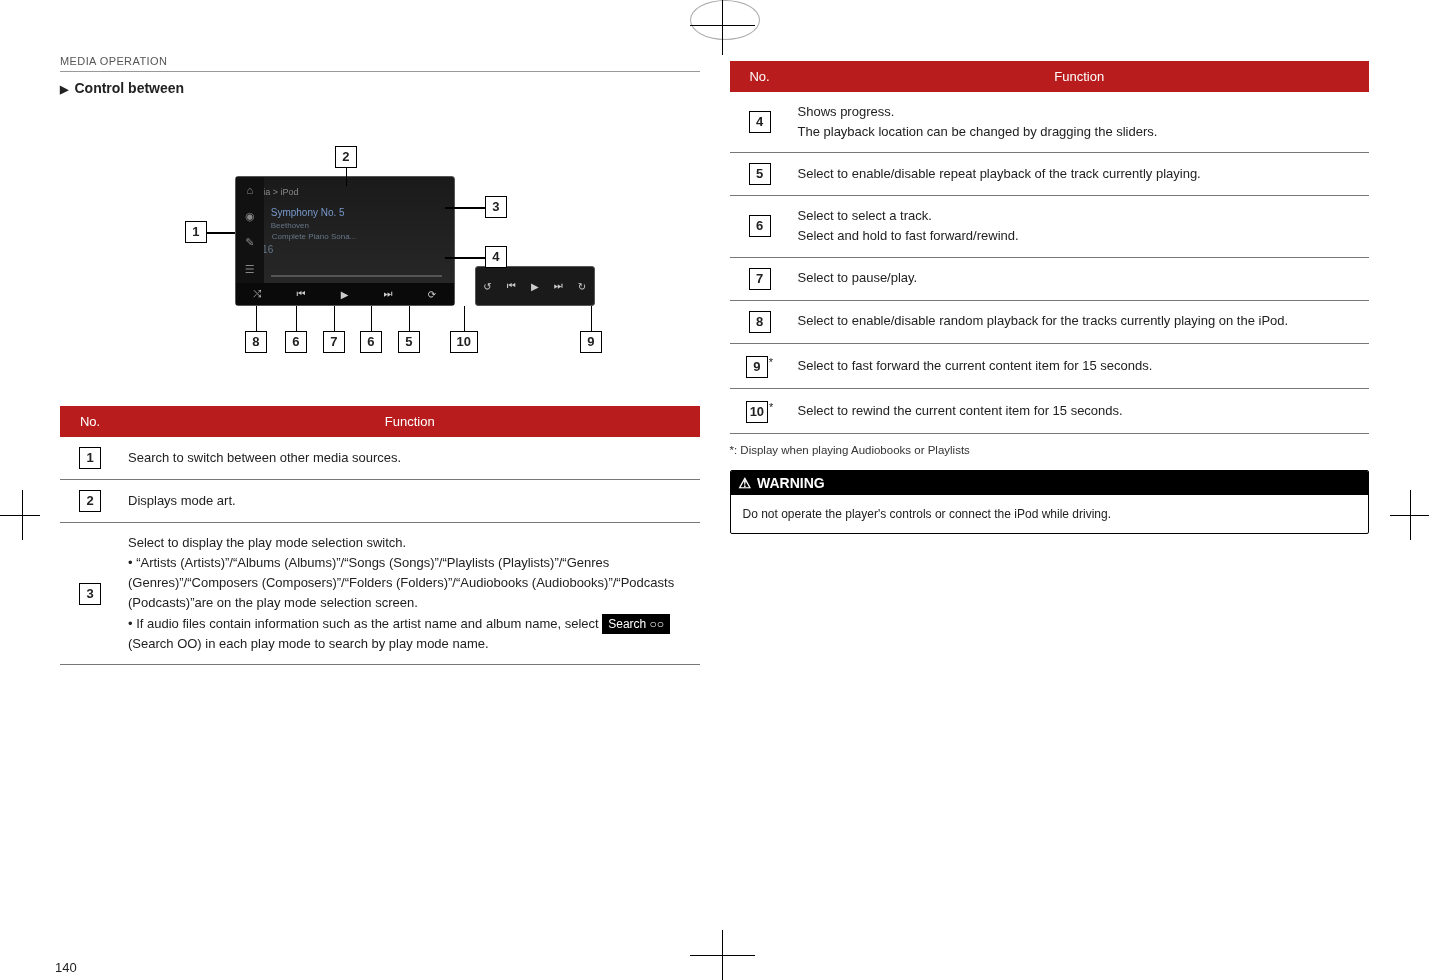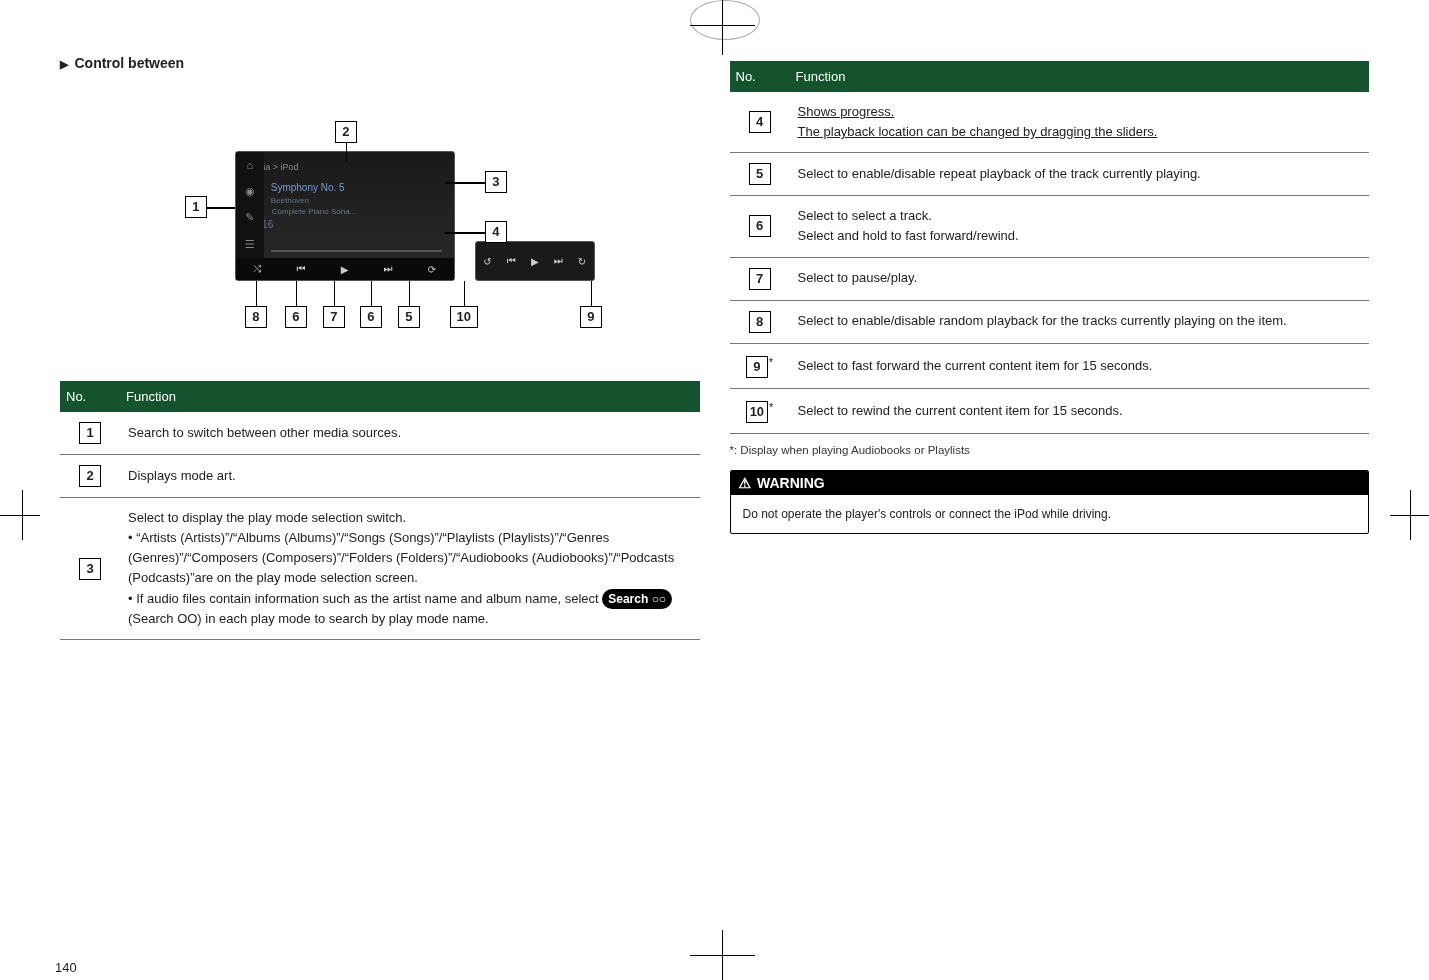--- a/index.html
+++ b/index.html
@@ -77,26 +77,26 @@
   .leader {
     position: absolute;
     background: #000;
   }
   table.funcs {
     width: 100%;
     border-collapse: collapse;
     margin-top: 6px;
   }
   table.funcs th {
-    background: #14532d;
+    background: #b91c1c;
     color: #fff;
     font-weight: normal;
     padding: 8px 6px;
     font-size: 13px;
-    text-align: left;
+    text-align: center;
   }
   table.funcs td {
     border-bottom: 1px solid #777;
     padding: 10px 8px;
     vertical-align: middle;
     font-size: 13px;
     line-height: 1.55;
   }
   table.funcs td.num {
     width: 60px;
@@ -111,24 +111,23 @@
     line-height: 20px;
     text-align: center;
     font-weight: bold;
     padding: 0 3px;
   }
   .sup { vertical-align: super; font-size: 11px; margin-left: 1px; }
   .pill {
     display: inline-block;
     background: #000;
     color: #fff;
-    border-radius: 10px;
+    border-radius: 0;
     padding: 1px 6px;
     font-size: 12px;
-    font-weight: bold;
   }
   .footnote { font-size: 11.5px; margin-top: 10px; color: #333; }
   .warning-box {
     border: 1px solid #000;
     border-radius: 2px;
     margin-top: 14px;
     padding: 0;
     overflow: hidden;
   }
   .warning-header {
@@ -180,20 +179,21 @@
 <div class="crosshair-v" style="left:722px;top:930px;height:50px;"></div>
 <div class="crosshair-h" style="left:690px;top:955px;width:65px;"></div>
 <div class="crosshair-h" style="left:0;top:515px;width:40px;"></div>
 <div class="crosshair-v" style="left:22px;top:490px;height:50px;"></div>
 <div class="crosshair-h" style="left:1390px;top:515px;width:39px;"></div>
 <div class="crosshair-v" style="left:1410px;top:490px;height:50px;"></div>
 
 <div class="page">
 
   <div class="col">
+    <div class="section-label">MEDIA OPERATION</div>
 
     <div class="subheading">
       <span class="tri">▶</span><span>Control between</span>
     </div>
 
     <div class="diagram">
       <div class="screenshot">
 
         <div style="position:absolute;left:10px;top:10px;color:#888;font-size:9px;">Media &gt; iPod</div>
         <div style="position:absolute;left:35px;top:30px;color:#79c;font-size:10px;">Symphony No. 5</div>
@@ -294,39 +294,39 @@
     <table class="funcs">
       <thead>
         <tr>
           <th>No.</th>
           <th>Function</th>
         </tr>
       </thead>
       <tbody>
         <tr>
           <td class="num"><span class="boxed">4</span></td>
-          <td style="white-space:pre-line;text-decoration:underline;">Shows progress.
+          <td style="white-space:pre-line;">Shows progress.
 The playback location can be changed by dragging the sliders.</td>
         </tr>
         <tr>
           <td class="num"><span class="boxed">5</span></td>
           <td>Select to enable/disable repeat playback of the track currently playing.</td>
         </tr>
         <tr>
           <td class="num"><span class="boxed">6</span></td>
           <td style="white-space:pre-line;">Select to select a track.
 Select and hold to fast forward/rewind.</td>
         </tr>
         <tr>
           <td class="num"><span class="boxed">7</span></td>
           <td>Select to pause/play.</td>
         </tr>
         <tr>
           <td class="num"><span class="boxed">8</span></td>
-          <td>Select to enable/disable random playback for the tracks currently playing on the item.</td>
+          <td>Select to enable/disable random playback for the tracks currently playing on the iPod.</td>
         </tr>
         <tr>
           <td class="num"><span class="boxed">9</span><span class="sup">*</span></td>
           <td>Select to fast forward the current content item for 15 seconds.</td>
         </tr>
         <tr>
           <td class="num"><span class="boxed">10</span><span class="sup">*</span></td>
           <td>Select to rewind the current content item for 15 seconds.</td>
         </tr>
       </tbody>

